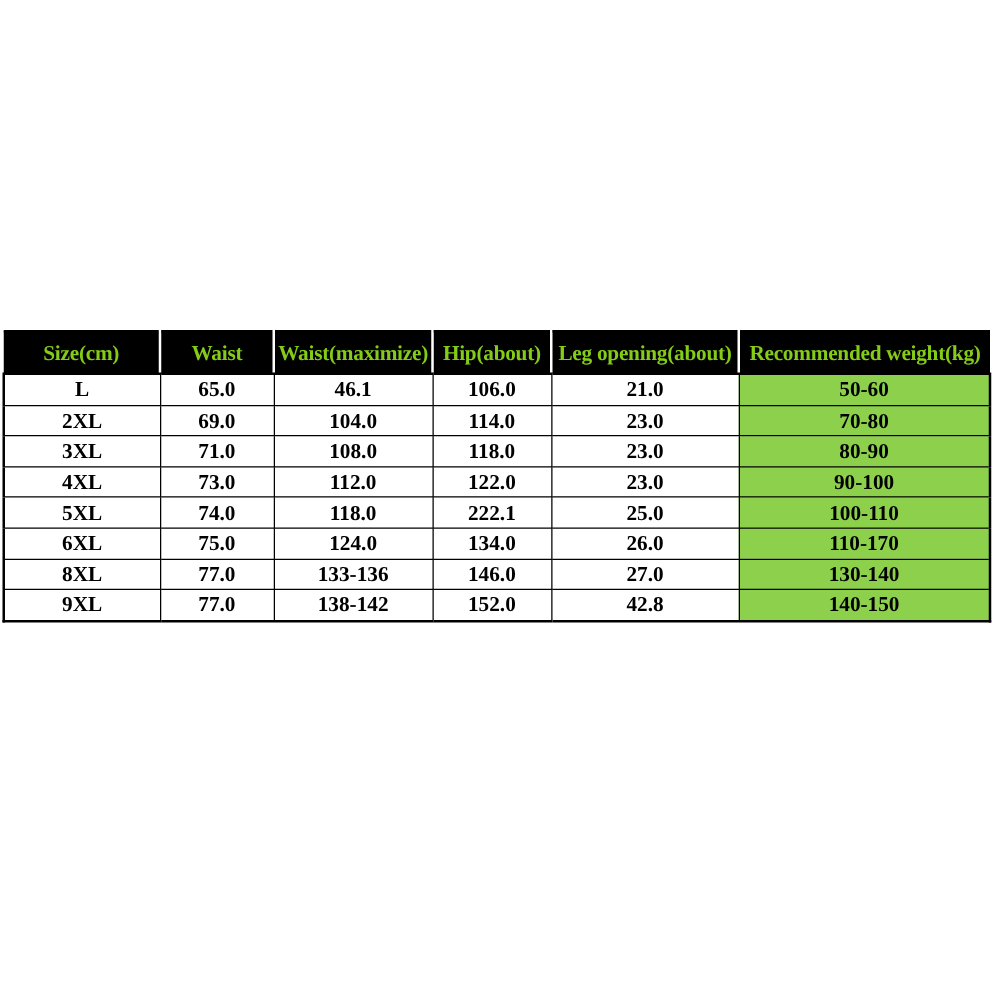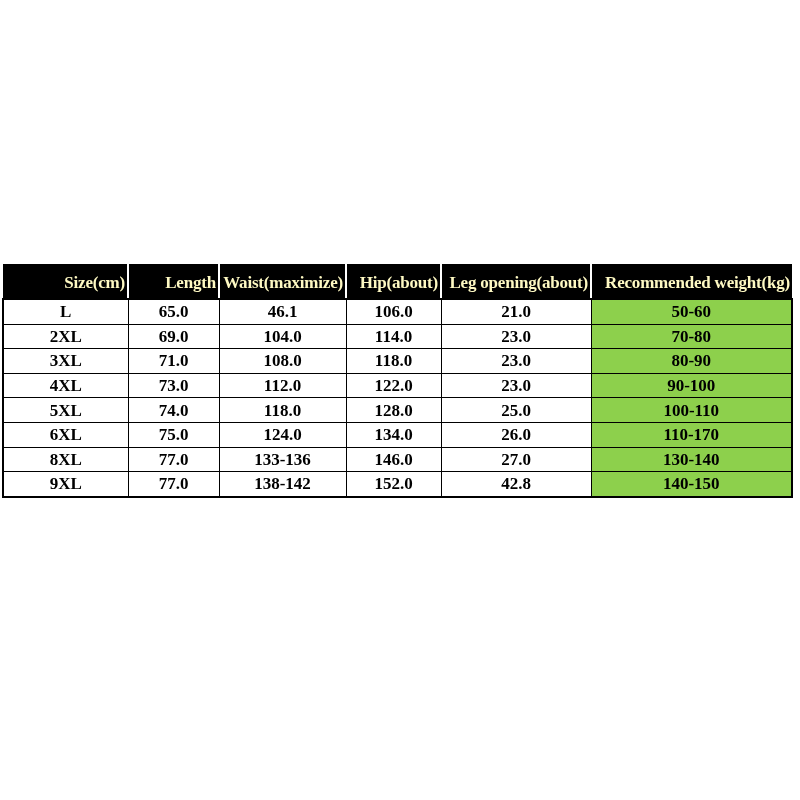--- a/index.html
+++ b/index.html
@@ -31,27 +31,27 @@
 
   table.size-chart col.c-size      { width: 125px; }
   table.size-chart col.c-length    { width: 91px;  }
   table.size-chart col.c-waist     { width: 127px; }
   table.size-chart col.c-hip       { width: 95px;  }
   table.size-chart col.c-leg       { width: 150px; }
   table.size-chart col.c-weight    { width: 201px; }
 
   table.size-chart thead th {
     background: #000000;
-    color: #fef9c3;
+    color: #84cc16;
     font-weight: bold;
     font-size: 17px;
     line-height: 1;
     height: 32px;
     padding: 0 2px;
-    text-align: right;
+    text-align: center;
     vertical-align: middle;
     border-right: 2px solid #ffffff;
     border-top: 2px solid #000000;
     border-bottom: 2px solid #000000;
     white-space: nowrap;
     letter-spacing: -0.2px;
   }
   table.size-chart thead th:last-child {
     border-right: none;
   }
@@ -95,21 +95,21 @@
       <col class="c-size">
       <col class="c-length">
       <col class="c-waist">
       <col class="c-hip">
       <col class="c-leg">
       <col class="c-weight">
     </colgroup>
     <thead>
       <tr>
         <th>Size(cm)</th>
-        <th>Length</th>
+        <th>Waist</th>
         <th>Waist(maximize)</th>
         <th>Hip(about)</th>
         <th>Leg opening(about)</th>
         <th>Recommended weight(kg)</th>
       </tr>
     </thead>
     <tbody id="size-chart-body">
         <tr>
           <td>L</td>
           <td>65.0</td>
@@ -139,21 +139,21 @@
           <td>73.0</td>
           <td>112.0</td>
           <td>122.0</td>
           <td>23.0</td>
           <td class="weight-cell">90-100</td>
         </tr>
         <tr>
           <td>5XL</td>
           <td>74.0</td>
           <td>118.0</td>
-          <td>128.0</td>
+          <td>222.1</td>
           <td>25.0</td>
           <td class="weight-cell">100-110</td>
         </tr>
         <tr>
           <td>6XL</td>
           <td>75.0</td>
           <td>124.0</td>
           <td>134.0</td>
           <td>26.0</td>
           <td class="weight-cell">110-170</td>

